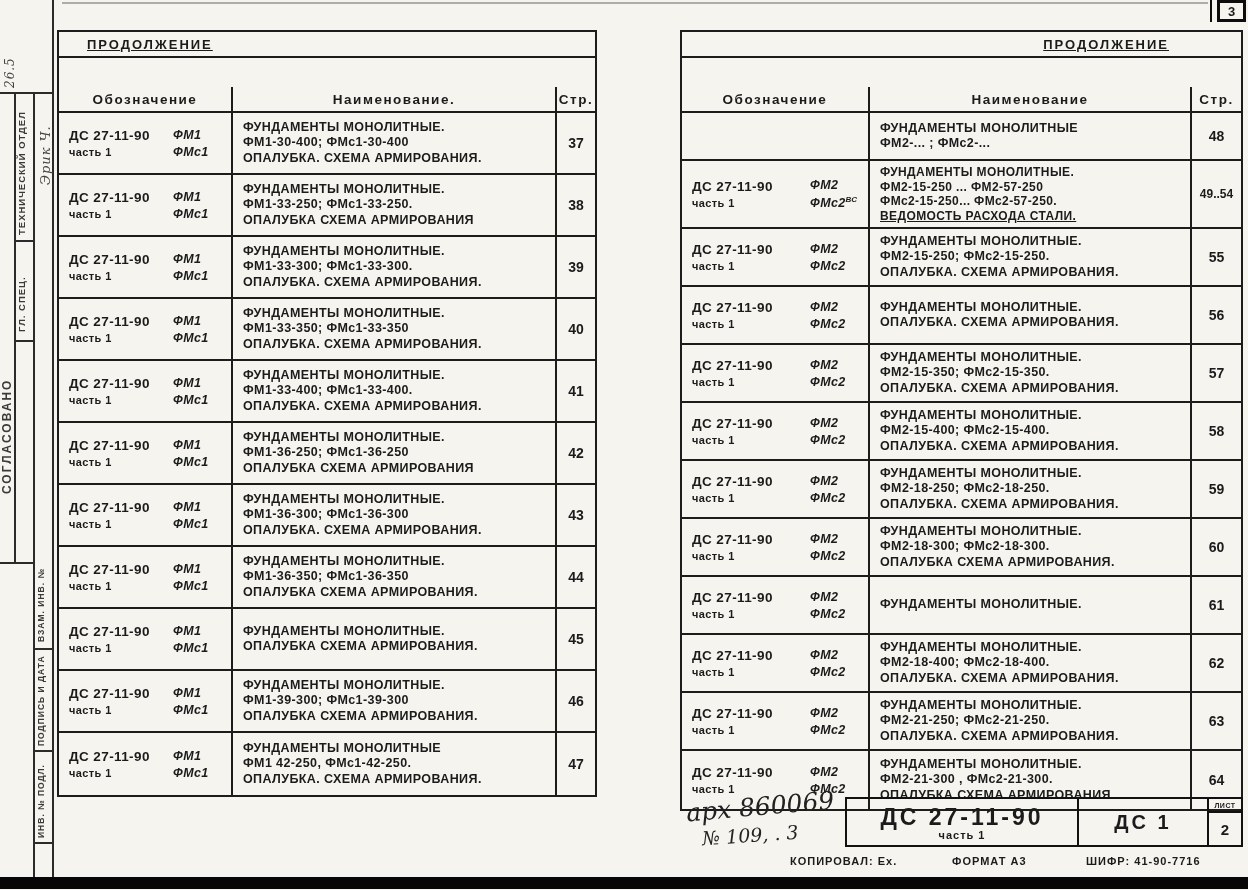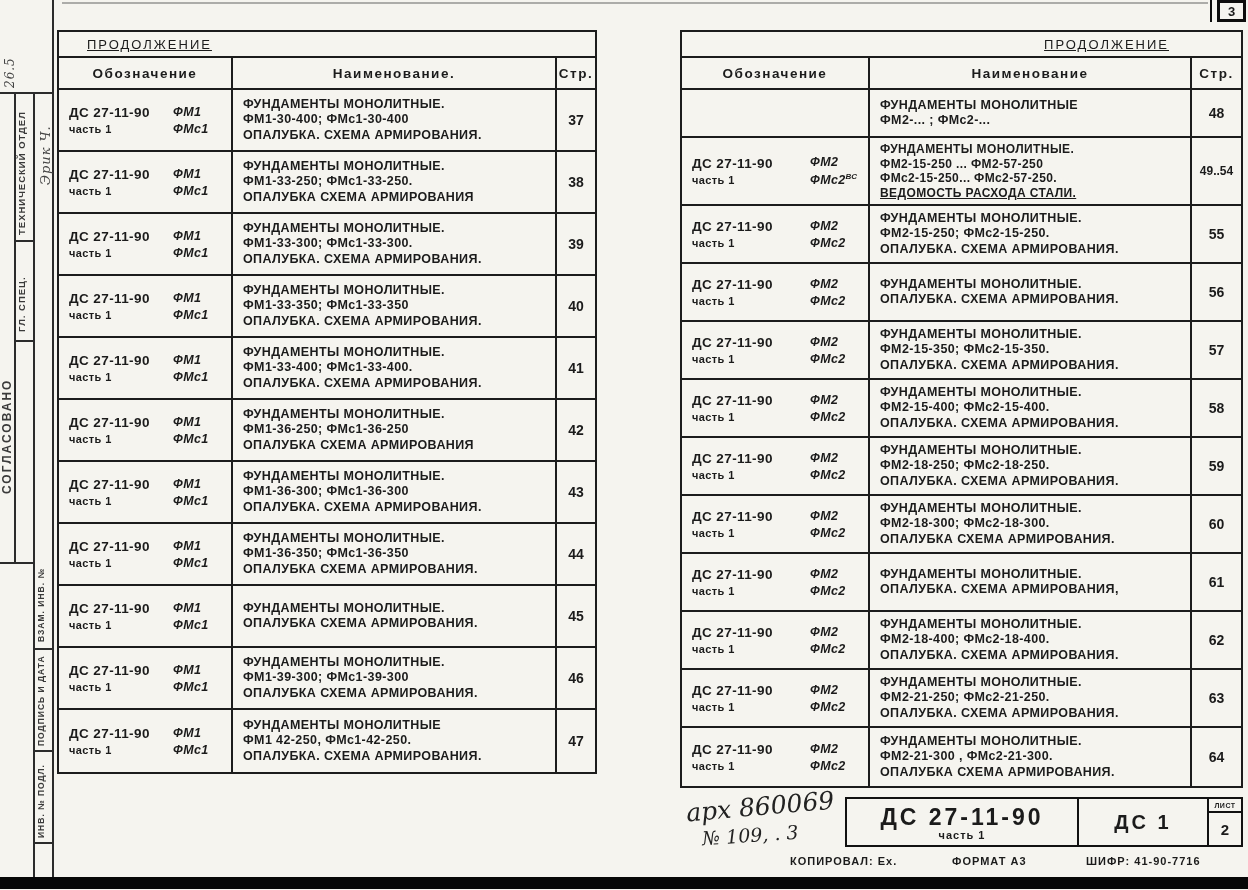--- a/index.html
+++ b/index.html
@@ -21,25 +21,25 @@
     font-weight:700; color:#3a3a3a; white-space:nowrap; letter-spacing:1px;
   }
   .stamp.hw { font-family:"DejaVu Serif", serif; font-style:italic; font-weight:400; color:#444; }
 
   
   .table { position:absolute; border:2px solid #1c1c1c; }
   .lt { left:57px; top:30px; width:540px; }
   .rt { left:680px; top:30px; width:563px; }
 
   .strip { display:flex; align-items:center; height:26px; border-bottom:2px solid #1c1c1c; }
-  .strip-label { font-weight:400; font-size:13px; letter-spacing:2px; text-decoration:underline; }
+  .strip-label { font-weight:700; font-size:13px; letter-spacing:2px; text-decoration:underline; }
   .lt .strip-label { margin-left:28px; }
   .rt .strip-label { margin-left:auto; margin-right:72px; }
 
-  .hdr { display:flex; height:32px; border-bottom:2px solid #1c1c1c; }
+  .hdr { display:flex; height:26px; border-bottom:2px solid #1c1c1c;margin-top:29px; }
   .hc { display:flex; align-items:center; justify-content:center;
         font-weight:700; font-size:13.5px; letter-spacing:1.5px; }
   .lt .col-des { width:172px; } .lt .col-name { width:326px; } .lt .col-page { flex:1; }
   .rt .col-des { width:186px; } .rt .col-name { width:324px; } .rt .col-page { flex:1; }
   .hc.col-name { border-left:2px solid #1c1c1c; border-right:2px solid #1c1c1c; }
 
   .t-row { display:flex; border-bottom:2px solid #1c1c1c; align-items:stretch; }
   .t-body .t-row:last-child { border-bottom:none; }
   .lt .t-row { height:62px; }
   .rt .t-row { height:58px; }
@@ -495,21 +495,20 @@
         <div class="des-code">ДС 27-11-90</div>
         <div class="des-part">часть 1</div>
       </div>
       <div class="des-right">
         <div class="des-mark1">ФМ2</div>
         <div class="des-mark2">ФМс2</div>
       </div>
     </div>
     <div class="cell c-name col-name">
           <div>ФУНДАМЕНТЫ  МОНОЛИТНЫЕ.</div>
-          <div>ОПАЛУБКА. СХЕМА АРМИРОВАНИЯ,</div>
         </div>
     <div class="cell c-page col-page">61</div>
   </div>
       <div class="t-row">
     <div class="cell c-des col-des">
       <div class="des-left">
         <div class="des-code">ДС 27-11-90</div>
         <div class="des-part">часть 1</div>
       </div>
       <div class="des-right">

